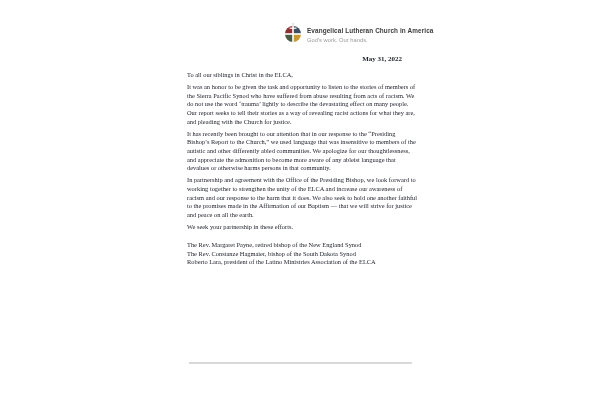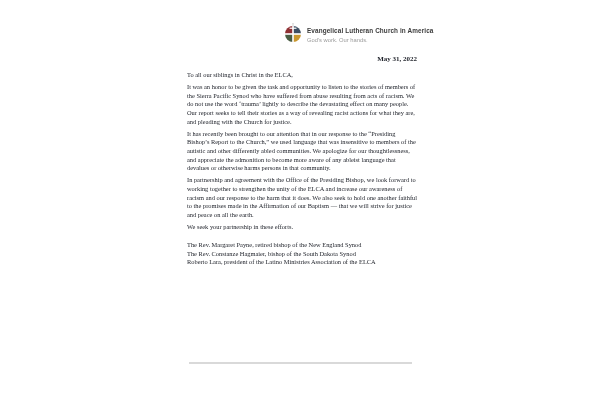--- a/index.html
+++ b/index.html
@@ -43,21 +43,21 @@
     line-height: 7px;
   }
   .org-tagline {
     font-size: 5.8px;
     color: #9a9a9a;
     line-height: 7px;
     margin-top: 2.5px;
   }
   .letter-date {
     position: absolute;
-    left: 187px;
+    left: 172px;
     top: 55px;
     width: 230px;
     text-align: right;
     font-size: 7px;
     font-weight: bold;
     color: #23262e;
   }
   .letter-body {
     position: absolute;
     left: 187px;

